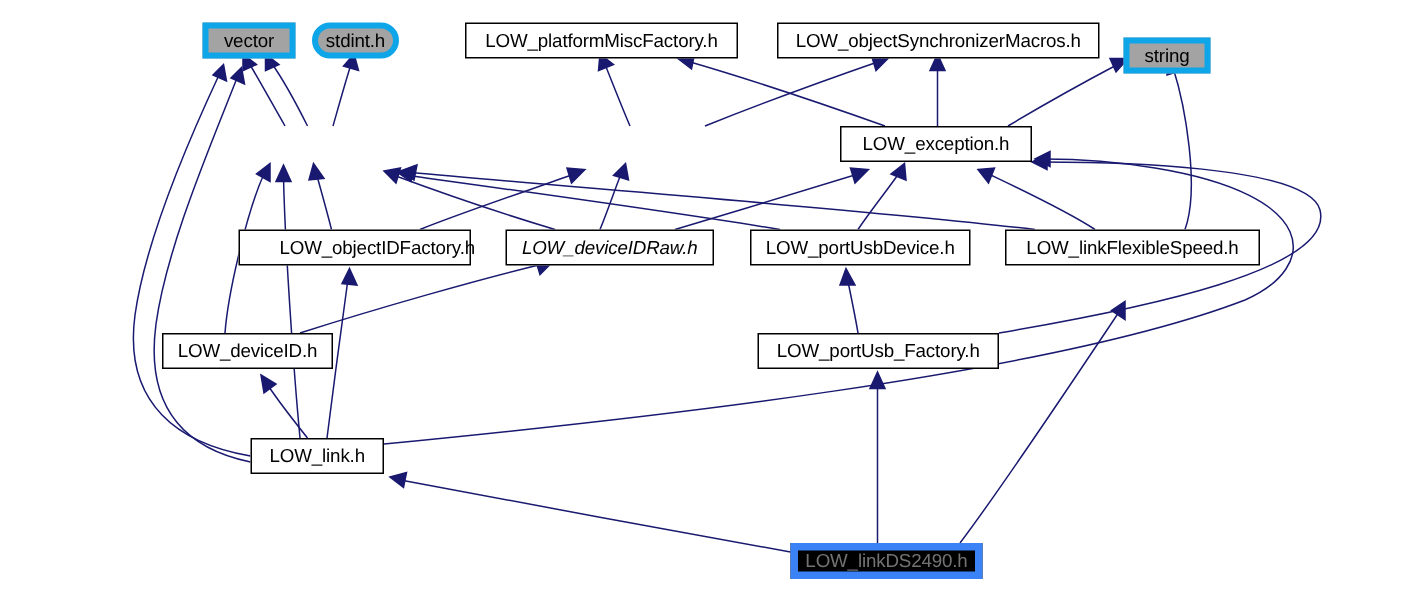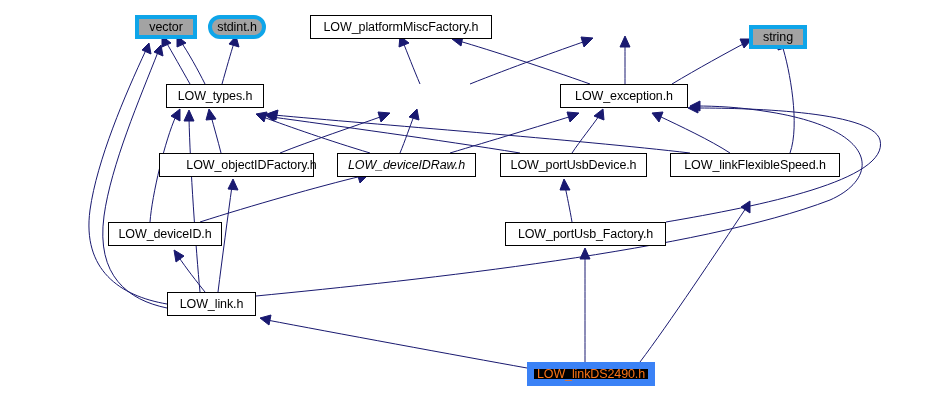--- a/index.html
+++ b/index.html
@@ -47,23 +47,23 @@
     border: 4px solid #0ea5e9;
     background: #a3a3a3;
     color: #000000;
   }
   .node-box.local {
     border: 1px solid #000000;
     background: #ffffff;
     color: #000000;
   }
   .node-box.current {
-    border: 7px solid #3b82f6;
+    border: 5px solid #3b82f6;
     background: #000000;
-    color: #f97316;
+    color: #737373;
   }
 </style>
 </head>
 <body>
 
 <div id="graph-root">
   <svg id="graph-svg" viewBox="0 0 942 401" xmlns="http://www.w3.org/2000/svg">
 
     <g>
 
@@ -159,23 +159,23 @@
 
       <path class="edge-path" d="M640,362 C668,325 718,250 746,208"></path>
       <polygon class="edge-head" points="750,201 750,213 741,207"></polygon>
 
     </g>
   </svg>
 
   <div class="node-box sys" style="left:135px; top:15px;  width:62px;  height:24px;">vector</div>
   <div class="node-box sys" style="left:208px; top:15px;  width:58px;  height:24px;border-radius:12px;">stdint.h</div>
   <div class="node-box local" style="left:310px; top:15px;  width:182px; height:24px;">LOW_platformMiscFactory.h</div>
+  <div class="node-box local" style="left:518px; top:15px;  width:215px; height:24px;">LOW_objectSynchronizerMacros.h</div>
   <div class="node-box sys" style="left:749px; top:15px;  width:58px;  height:24px;margin-top:10px;">string</div>
 
-  <div class="node-box local" style="left:166px; top:84px;  width:98px;  height:24px;">LOW_types.h</div>
   <div class="node-box local" style="left:560px; top:84px;  width:128px; height:24px;text-align:right;">LOW_exception.h</div>
 
   <div class="node-box local" style="left:159px; top:153px; width:155px; height:24px;padding-left:30px;">LOW_objectIDFactory.h</div>
   <div class="node-box local" style="left:337px; top:153px; width:139px; height:24px;font-style:italic;">LOW_deviceIDRaw.h</div>
   <div class="node-box local" style="left:500px; top:153px; width:147px; height:24px;">LOW_portUsbDevice.h</div>
   <div class="node-box local" style="left:670px; top:153px; width:170px; height:24px;">LOW_linkFlexibleSpeed.h</div>
 
   <div class="node-box local" style="left:108px; top:222px; width:114px; height:24px;">LOW_deviceID.h</div>
   <div class="node-box local" style="left:505px; top:222px; width:161px; height:24px;">LOW_portUsb_Factory.h</div>
 

